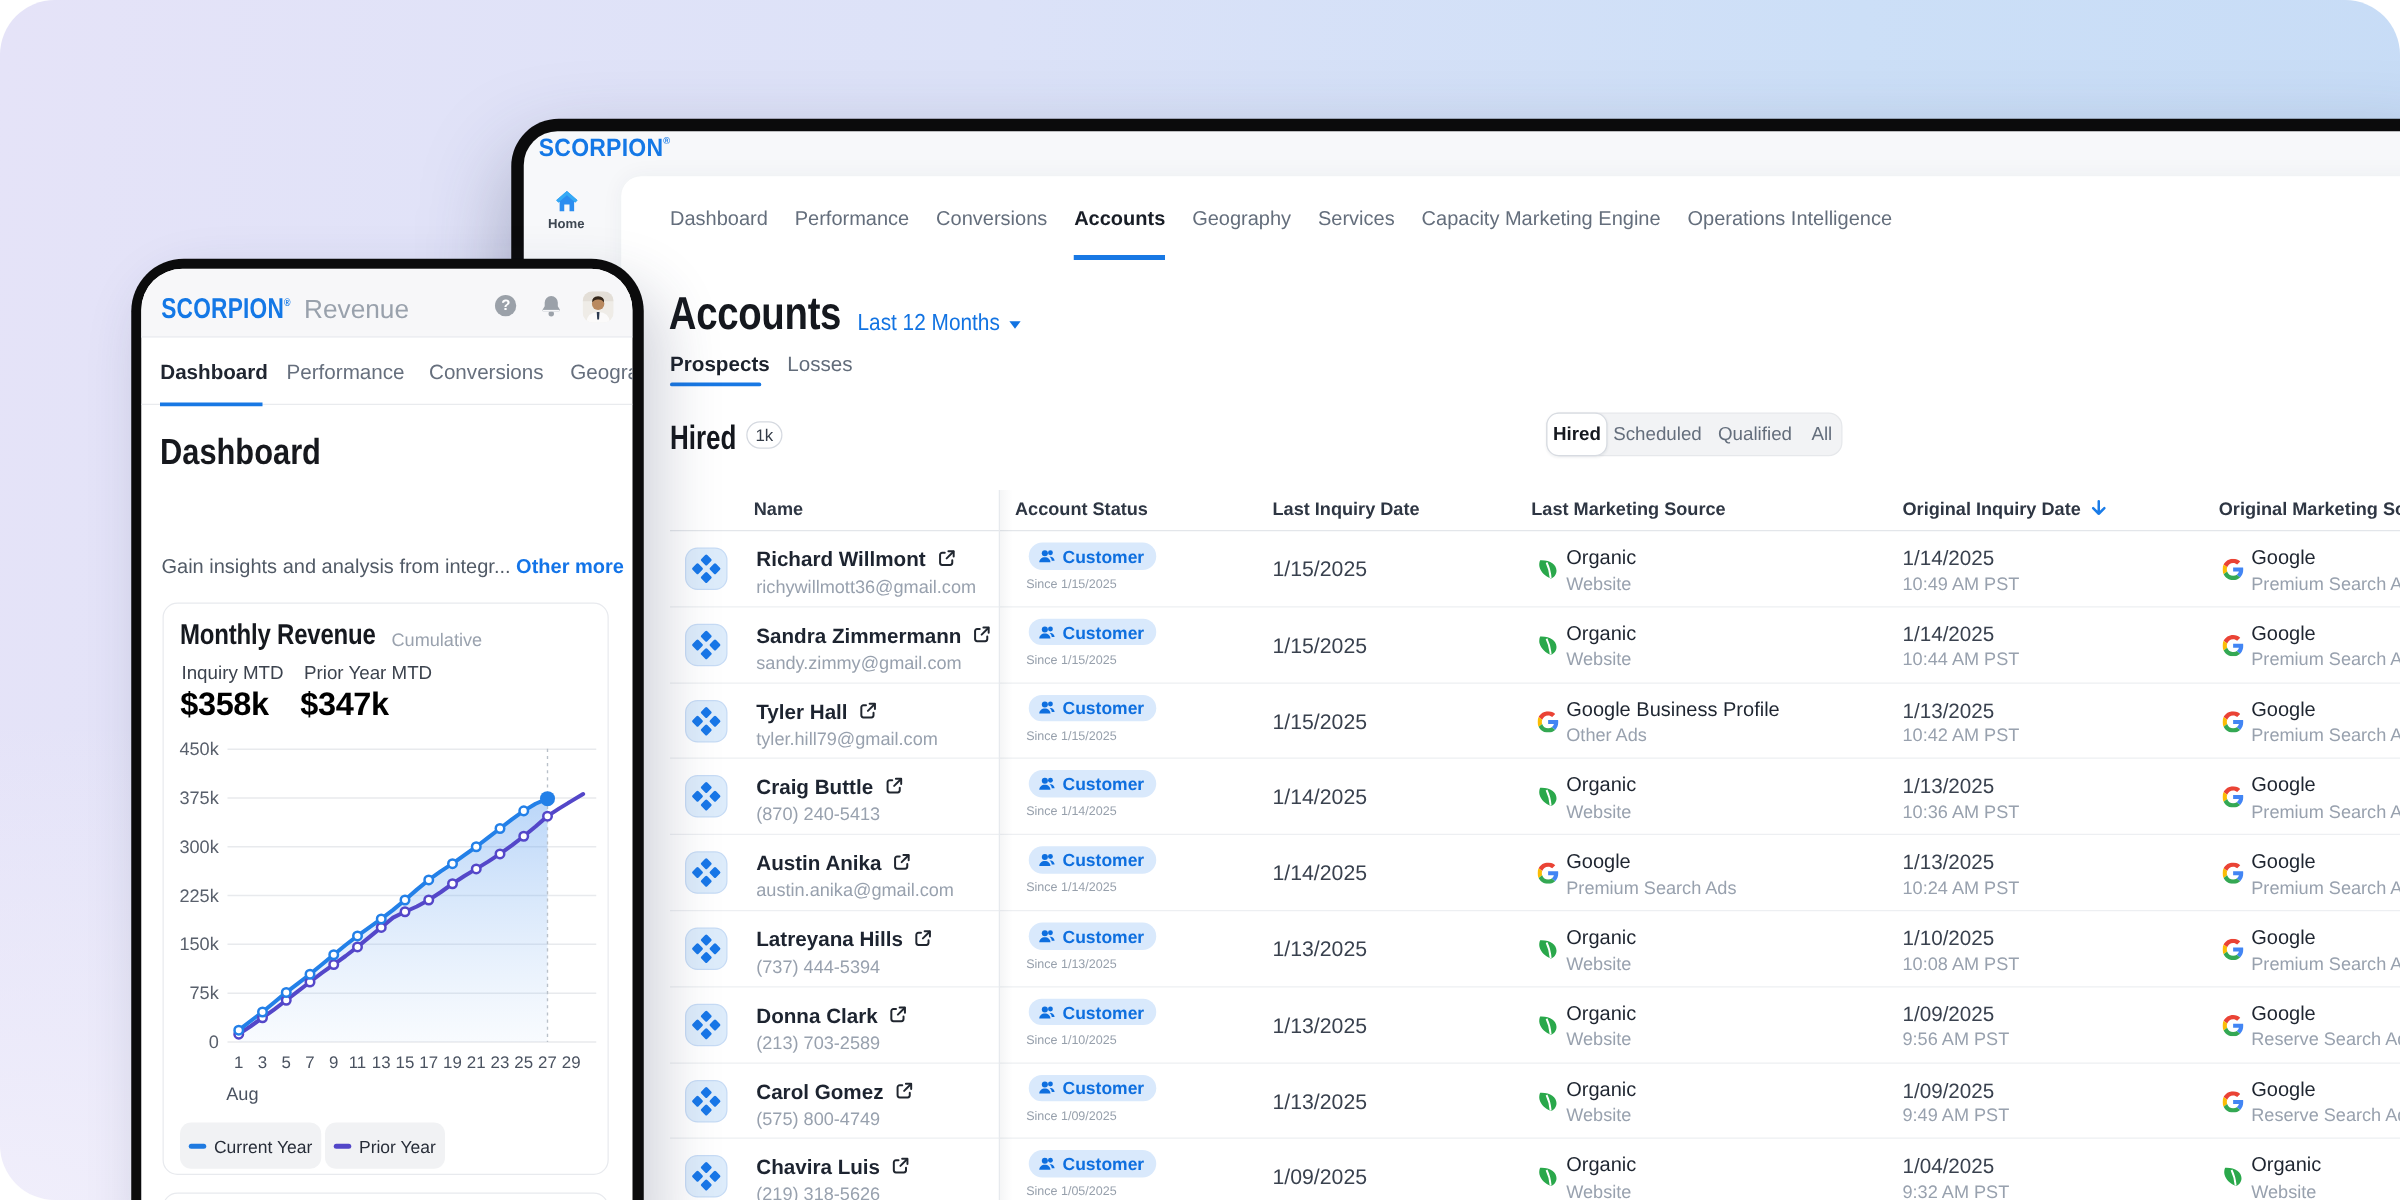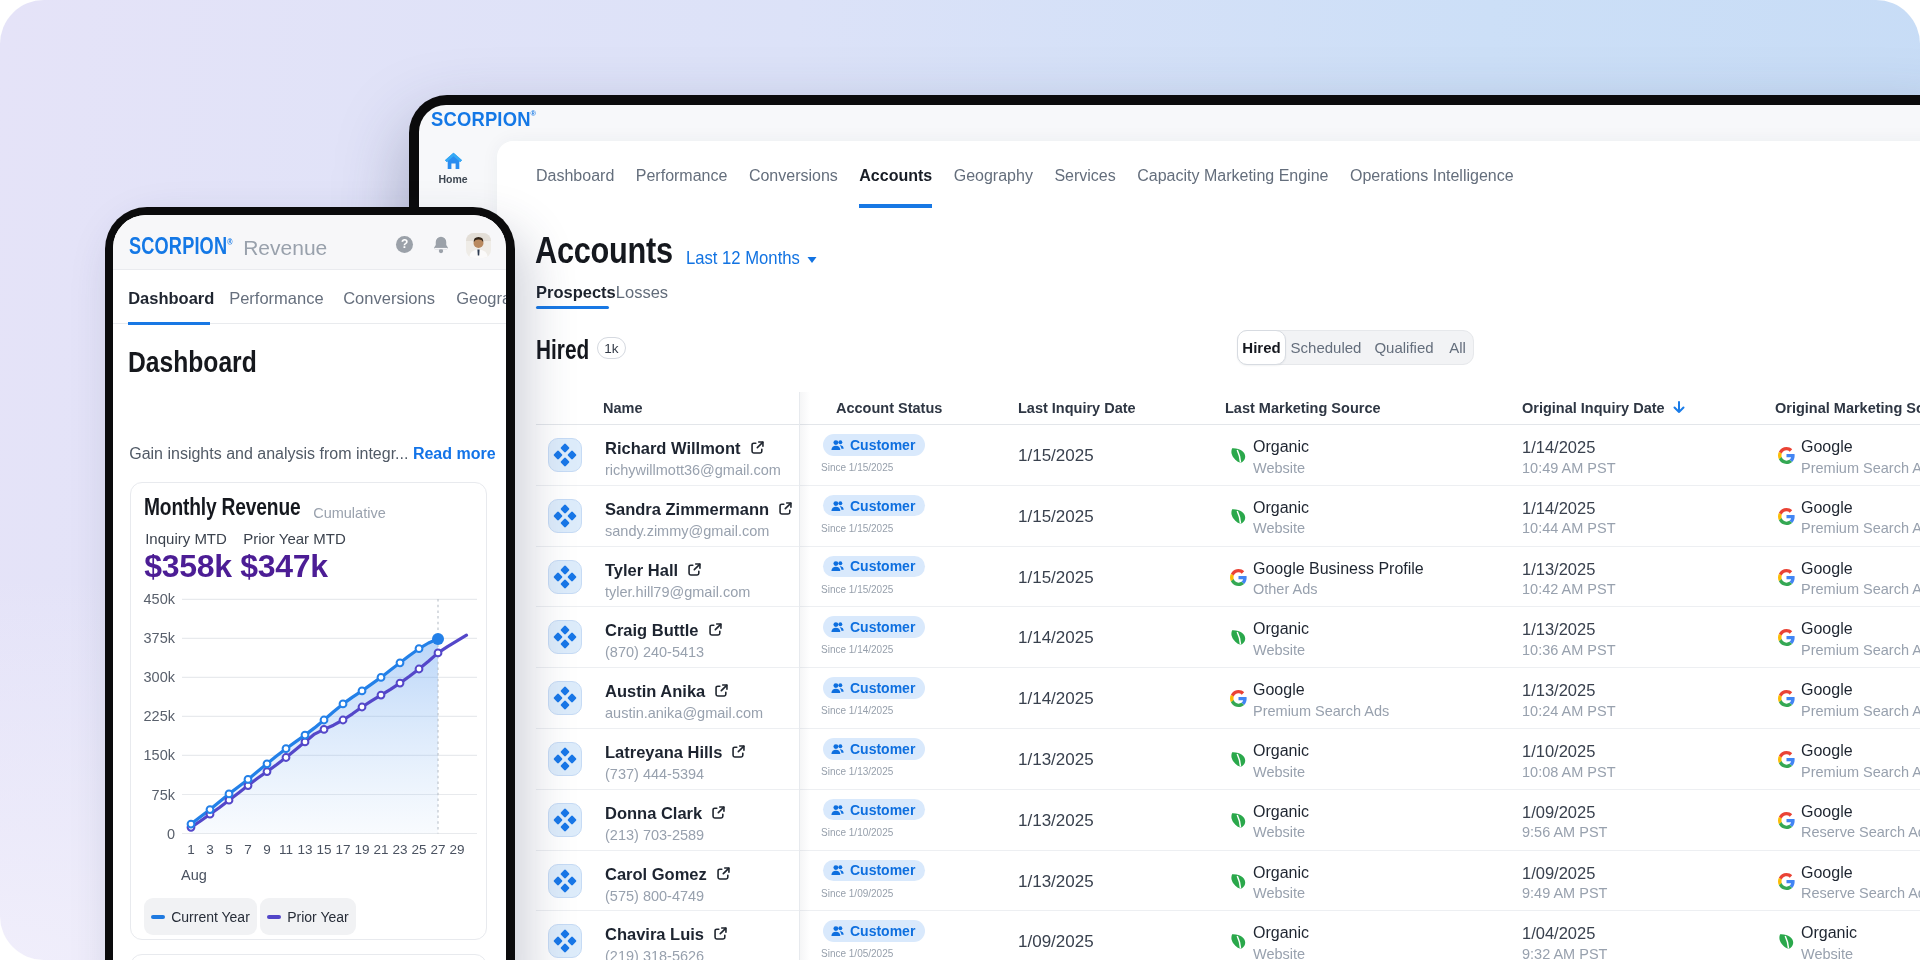--- a/index.html
+++ b/index.html
@@ -11,21 +11,21 @@
 .dhome{position:absolute;left:14px;top:47px;width:40px;text-align:center}
 .dhome .lbl{font-size:10.5px;color:#3e4752;font-weight:600;margin-top:3px}
 .dcard{position:absolute;left:78px;top:36px;right:-20px;bottom:-20px;background:#fff;border-radius:16px 0 0 0;box-shadow:0 0 18px rgba(40,50,80,.05)}
 .dnav{position:absolute;top:26px;left:39px;display:flex;gap:21.5px;font-size:16px;color:#646e7c;white-space:nowrap}
 .dnav .act{color:#181d26;font-weight:700;position:relative}
 .dnav .act::after{content:"";position:absolute;left:0;right:0;top:37px;height:3.5px;background:#1878e4}
 .dnav-ul{position:absolute;top:61px;height:3.5px;background:#1878e4;border-radius:2px}
 .dh1{position:absolute;left:38px;top:91px;font-size:37px;font-weight:700;color:#15181e;letter-spacing:-.3px;line-height:1;transform:scaleX(.83) translateZ(0);transform-origin:left top}
 .dl12{position:absolute;left:189px;top:106px;font-size:18.5px;font-weight:500;color:#1273e2;white-space:nowrap;transform:scaleX(.9) translateZ(0);transform-origin:left top}
 .dl12 .tri{display:inline-block;width:0;height:0;border-left:5px solid transparent;border-right:5px solid transparent;border-top:6.5px solid #1273e2;margin-left:8px;vertical-align:1px}
-.dtab2{position:absolute;left:39px;top:142px;display:flex;font-size:16.5px;color:#626c7a}
+.dtab2{position:absolute;left:39px;top:142px;display:flex;gap:14px;font-size:16.5px;color:#626c7a}
 .dtab2 .act{color:#1c222c;font-weight:700}
 .dtab2-ul{position:absolute;left:39px;top:164.5px;width:73px;height:3px;background:#1878e4;border-radius:2px}
 .dhired{position:absolute;left:39px;top:196px;font-size:27px;font-weight:700;color:#14171d;line-height:1;transform:scaleX(.77) translateZ(0);transform-origin:left top}
 .dpill1k{position:absolute;left:100px;top:196px;width:29px;height:22px;border:1.5px solid #d5d9e0;border-radius:12px;font-size:13.5px;color:#333b47;display:flex;align-items:center;justify-content:center;font-weight:500}
 .seg{position:absolute;left:740px;top:189px;width:237px;height:35px;background:#f2f3f5;border:1px solid #e6e8eb;border-radius:11px;display:flex;align-items:stretch;font-size:15px;color:#646e7c}
 .seg>div{display:flex;align-items:center;justify-content:center}
 .seg .on{width:49px;background:#fff;border:1px solid #d7dbe1;border-radius:10px;margin:-1px 0 -1px -1px;color:#15181f;font-weight:600;box-shadow:0 1px 2px rgba(20,30,50,.06)}
 .seg .s2{width:80px}.seg .s3{width:76px}.seg .s4{width:31px}
 
 .tbl{position:absolute;left:39px;top:251px;right:0;bottom:0}
@@ -64,21 +64,21 @@
 .pintbox{position:absolute;left:17px;top:177px;width:357px;height:39px;background:#fff;border:1px solid #e7e9ec;border-radius:10px;display:flex;align-items:center;justify-content:center;gap:8px}
 .pint1{font-size:13.5px;color:#9aa2ae}
 .pint2{font-size:18.5px;font-weight:700;color:#15171c;letter-spacing:-.2px;transform:scaleX(.77) translateZ(0);transform-origin:left center;width:86px;white-space:nowrap}
 .pgain{position:absolute;left:16px;top:230px;font-size:16px;color:#515a66;white-space:nowrap}
 .pgain b{color:#1374e8;font-weight:600}
 .pcard{position:absolute;left:17px;top:267px;width:357px;height:458px;background:#fff;border:1px solid #e8eaee;border-radius:12px}
 .pcard2{position:absolute;left:17px;top:739px;width:357px;height:80px;background:#fff;border:1px solid #e8eaee;border-radius:12px}
 .mrtitle{position:absolute;left:13px;top:13px;font-size:23px;font-weight:700;color:#15181e;letter-spacing:-.2px;line-height:1;transform:scaleX(.835) translateZ(0);transform-origin:left top}
 .mrcum{position:absolute;left:182px;top:22px;font-size:14.5px;color:#9aa2ae}
 .mrlbl{position:absolute;top:47px;font-size:15px;color:#3c434e}
-.mrval{position:absolute;top:65px;font-size:32px;font-weight:700;color:#4c1d95;letter-spacing:-.3px}
+.mrval{position:absolute;top:65px;font-size:26px;font-weight:700;color:#000000;letter-spacing:-.3px}
 .legend{position:absolute;top:415px;height:37px;background:#f1f2f4;border-radius:9px;display:flex;align-items:center;gap:6px;font-size:14px;font-weight:500;color:#272d38;padding:0 7px}
 .legend i{width:14px;height:4px;border-radius:2px}
 </style></head>
 <body>
 <div class="bg"></div>
 
 <div class="desktop">
     <div class="dscreen">
 <div class="dlogo">SCORPION<sup>®</sup></div>
 <div class="dhome">
@@ -111,21 +111,21 @@
 <div class="dpill1k">1k</div>
 <div class="seg">
           <div class="on">Hired</div>
           <div class="s2">Scheduled</div>
           <div class="s3">Qualified</div>
           <div class="s4">All</div>
         </div>
 <div class="tbl" id="tbl">
 <div class="thead">
             <span style="left:67px">Name</span>
-            <span style="left:300px">Account Status</span>
+            <span style="left:276px">Account Status</span>
             <span style="left:482px">Last Inquiry Date</span>
             <span style="left:689px">Last Marketing Source</span>
             <span style="left:986px">Original Inquiry Date&nbsp;&nbsp;<svg width="12" height="14" viewBox="0 0 12 14" style="vertical-align:-2px">
                 <path d="M6 1 L6 11 M6 11 L1.5 6.5 M6 11 L10.5 6.5" stroke="#1a7ce8" stroke-width="2" fill="none" stroke-linecap="round" stroke-linejoin="round"></path>
               </svg></span>
             <span style="left:1239px">Original Marketing Source</span>
           </div>
 <div class="trow" style="top:33.0px">
             <div class="ticon">
               <svg width="28" height="28" viewBox="0 0 28 28">
@@ -606,21 +606,21 @@
           </svg></div>
 </div>
 <div class="ptabs">
         <span class="act" style="left:15px">Dashboard</span>
         <span style="left:116px">Performance</span>
         <span style="left:230px">Conversions</span>
         <span style="left:343px">Geography</span>
       </div>
 <div class="ptab-ul"></div>
 <div class="ph1">Dashboard</div>
-<div class="pgain">Gain insights and analysis from integr... <b>Read more</b></div>
+<div class="pgain">Gain insights and analysis from integr... <b>Other more</b></div>
 <div class="pcard">
 <div class="mrtitle">Monthly Revenue</div>
         <div class="mrcum">Cumulative</div>
 <div class="mrlbl" style="left:14px">Inquiry MTD</div>
 <div class="mrlbl" style="left:112px">Prior Year MTD</div>
 <div class="mrval" style="left:13px">$358k</div>
 <div class="mrval" style="left:109px">$347k</div>
 <svg style="position:absolute;left:0;top:100px" width="357" height="330" viewBox="0 0 357 330">
           <defs>
             <linearGradient id="ag" x1="0" y1="0" x2="0" y2="1">

